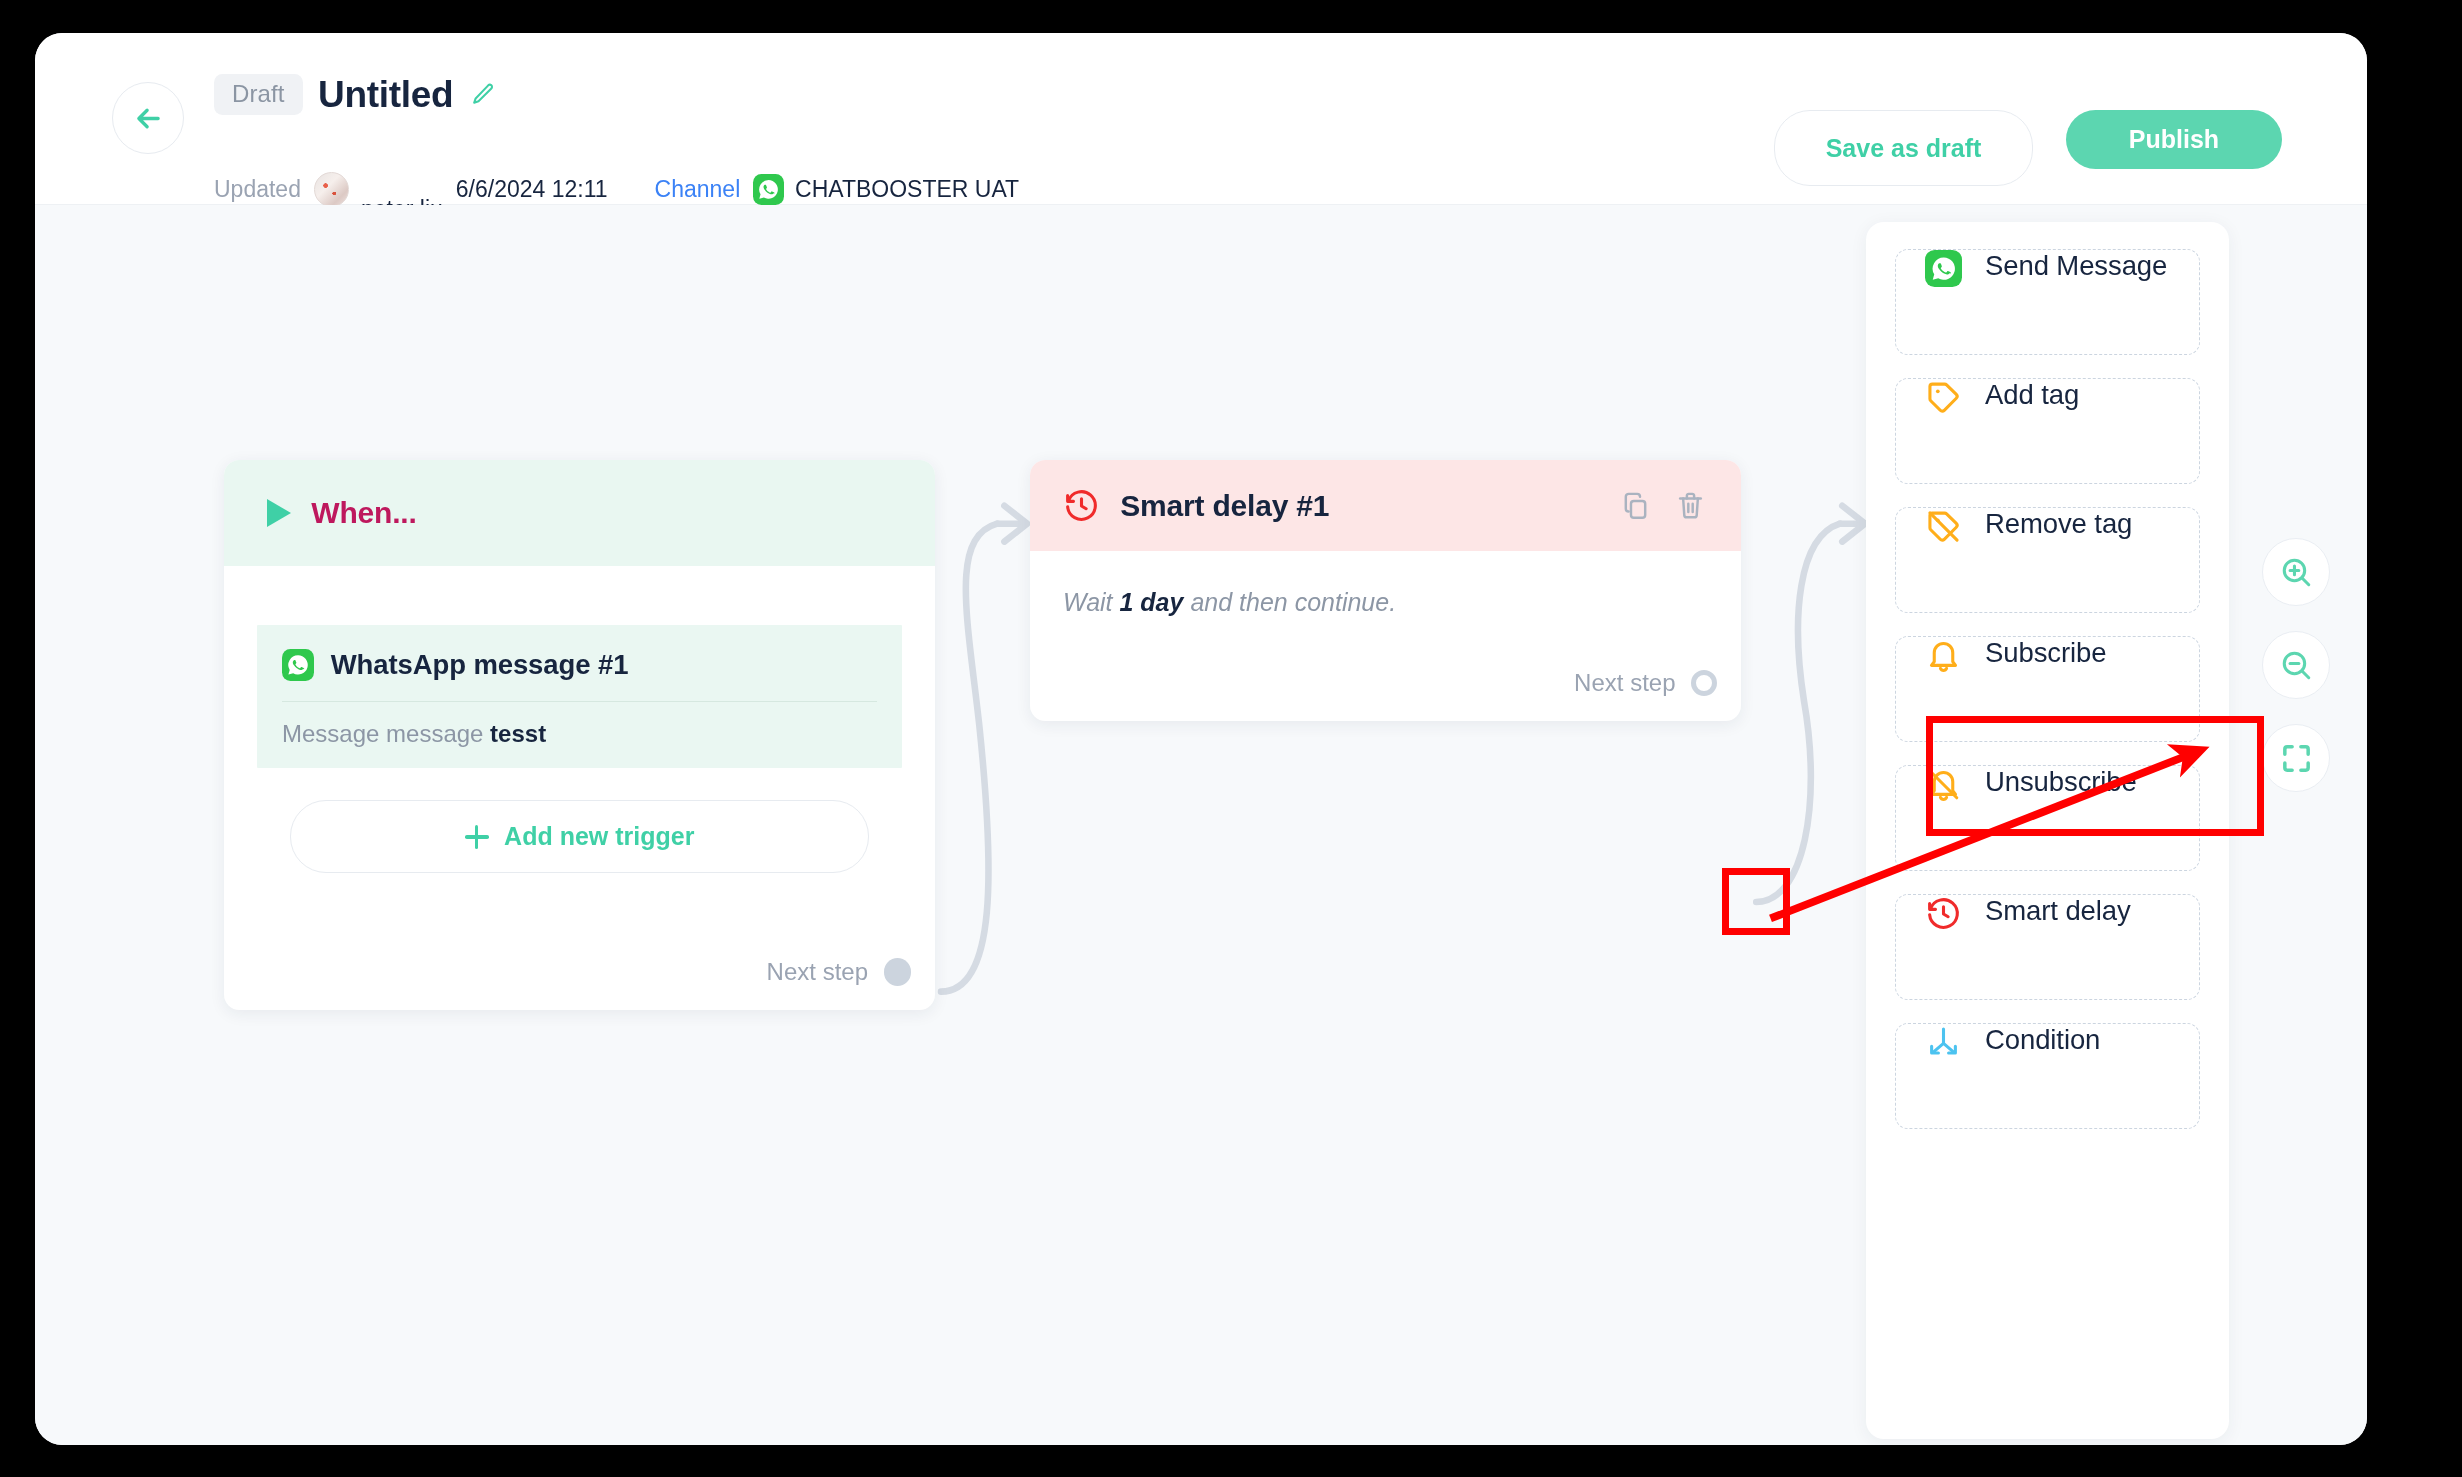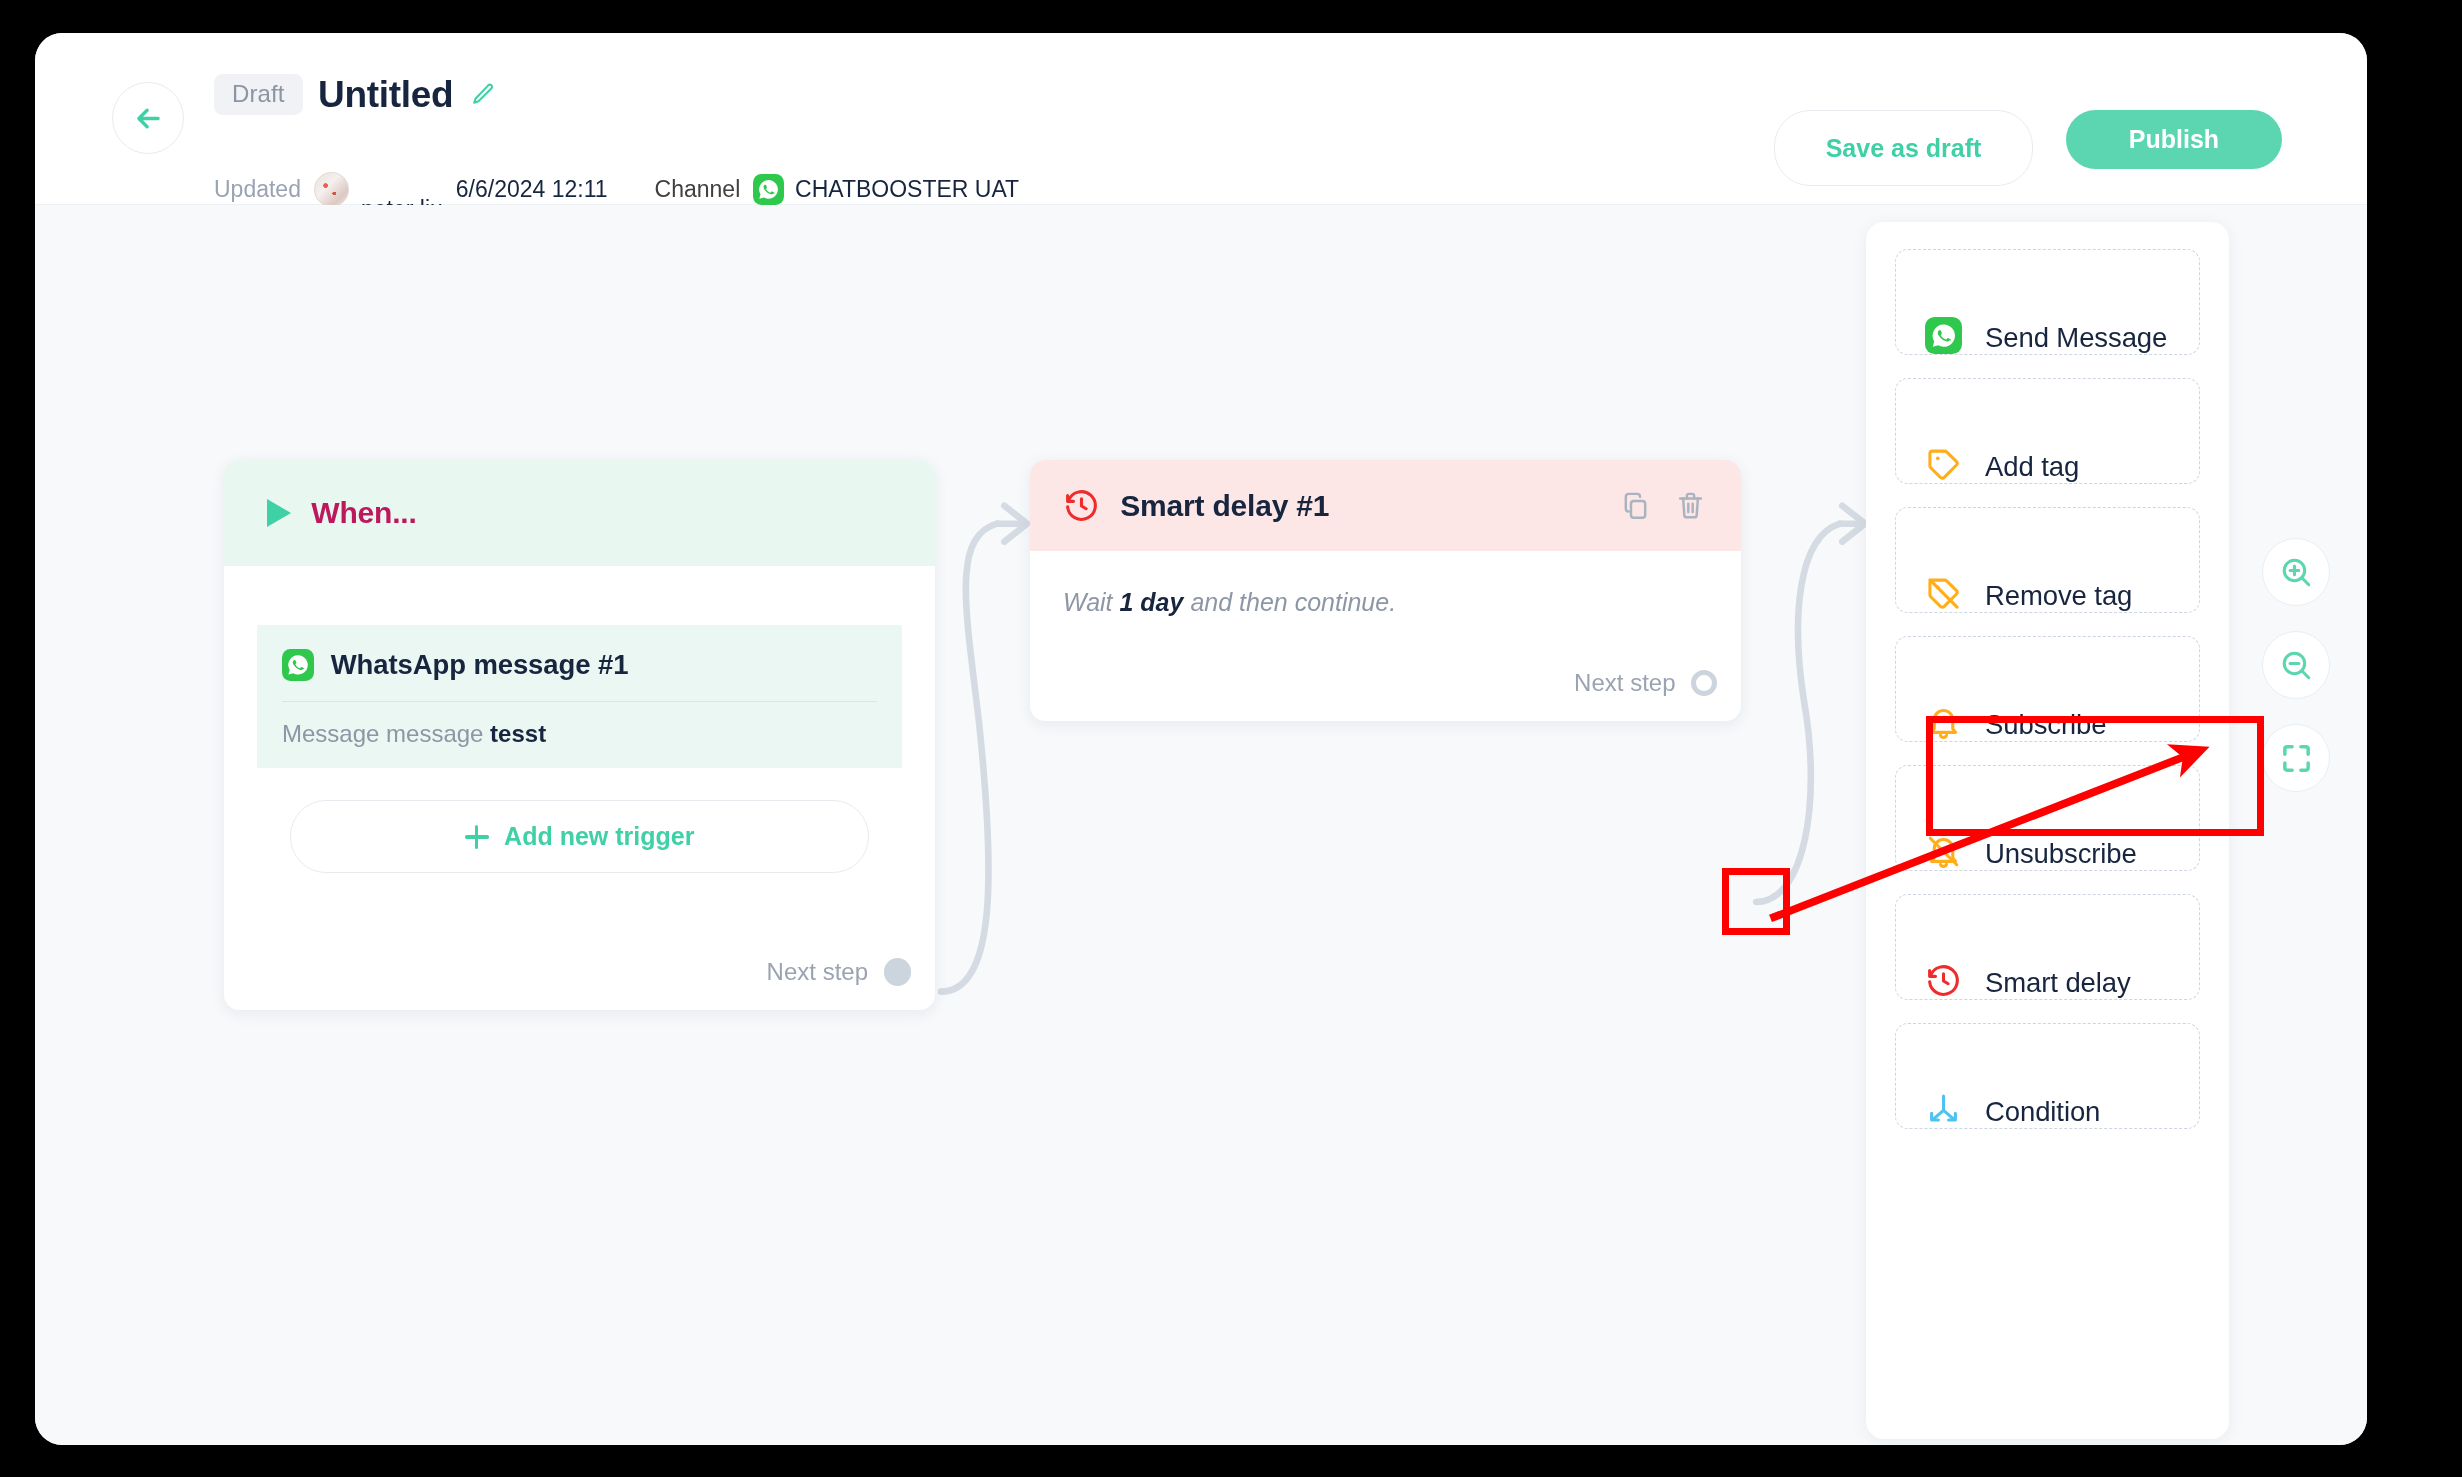--- a/index.html
+++ b/index.html
@@ -43,21 +43,21 @@
     width:33px;height:33px;border-radius:50%;margin-right:12px;
     background:
       radial-gradient(circle at 32% 38%, #e8604a 0 7%, transparent 8%),
       radial-gradient(circle at 58% 62%, #d9523c 0 6%, transparent 7%),
       linear-gradient(135deg,#e9e4e2 0%,#f6efec 40%,#dcc9c4 75%,#efe3e0 100%);
     border:0.6px solid #e3d9d6;flex:none;
   }
   .meta-name{color:#17253f;margin-right:13px;margin-top:40px;}
   .meta-date{color:#17253f;}
   .meta-sep{width:47px;}
-  .channel-label{color:#404040;margin-right:13px;text-align:right;}
+  .channel-label{color:#3b82f6;margin-right:13px;text-align:right;}
   .wa-badge{
     width:31px;height:31px;border-radius:8.4px;background:#2fc84d;
     display:inline-flex;align-items:center;justify-content:center;margin-right:10.8px;flex:none;
   }
   .wa-badge svg{width:23px;height:23px;}
   .channel-name{color:#17253f;font-weight:400;}
 
   .top-actions{position:absolute;right:85px;top:77px;display:flex;align-items:flex-start;gap:33px;}
   .btn{
     border-radius:36px;font-size:25px;line-height:1;cursor:pointer;white-space:nowrap;
@@ -120,21 +120,21 @@
   .delay-desc b{color:#17253f;font-weight:700;}
 
   
   .action-panel{
     position:absolute;left:1831px;top:16.7px;width:363px;height:1217px;
     background:#fff;border-radius:18px;box-shadow:0 3.6px 18px rgba(30,45,70,.06);
     padding:27.5px 29px 0 29px;box-sizing:border-box;
   }
   .action-item{
     height:106px;border:1.8px dashed #ccd5e0;border-radius:13px;
-    display:flex;align-items:flex-end;padding-left:29px;box-sizing:border-box;gap:23px;
+    display:flex;align-items:flex-start;padding-left:29px;box-sizing:border-box;gap:23px;
     margin-bottom:23px;background:#fff;cursor:pointer;
   }
   .action-label{font-size:27.5px;color:#17253f;font-weight:400;letter-spacing:-0.1px;}
   .action-ico{width:37px;height:37px;flex:none;display:flex;align-items:center;justify-content:center;}
   .wa-sq-lg{width:37px;height:37px;border-radius:9.6px;background:#2fc84d;display:flex;align-items:center;justify-content:center;}
   .wa-sq-lg svg{width:27.5px;height:27.5px;}
 
   
   .zoom-ctrls{position:absolute;left:2227px;top:333px;display:flex;flex-direction:column;gap:25px;}
   .zbtn{

